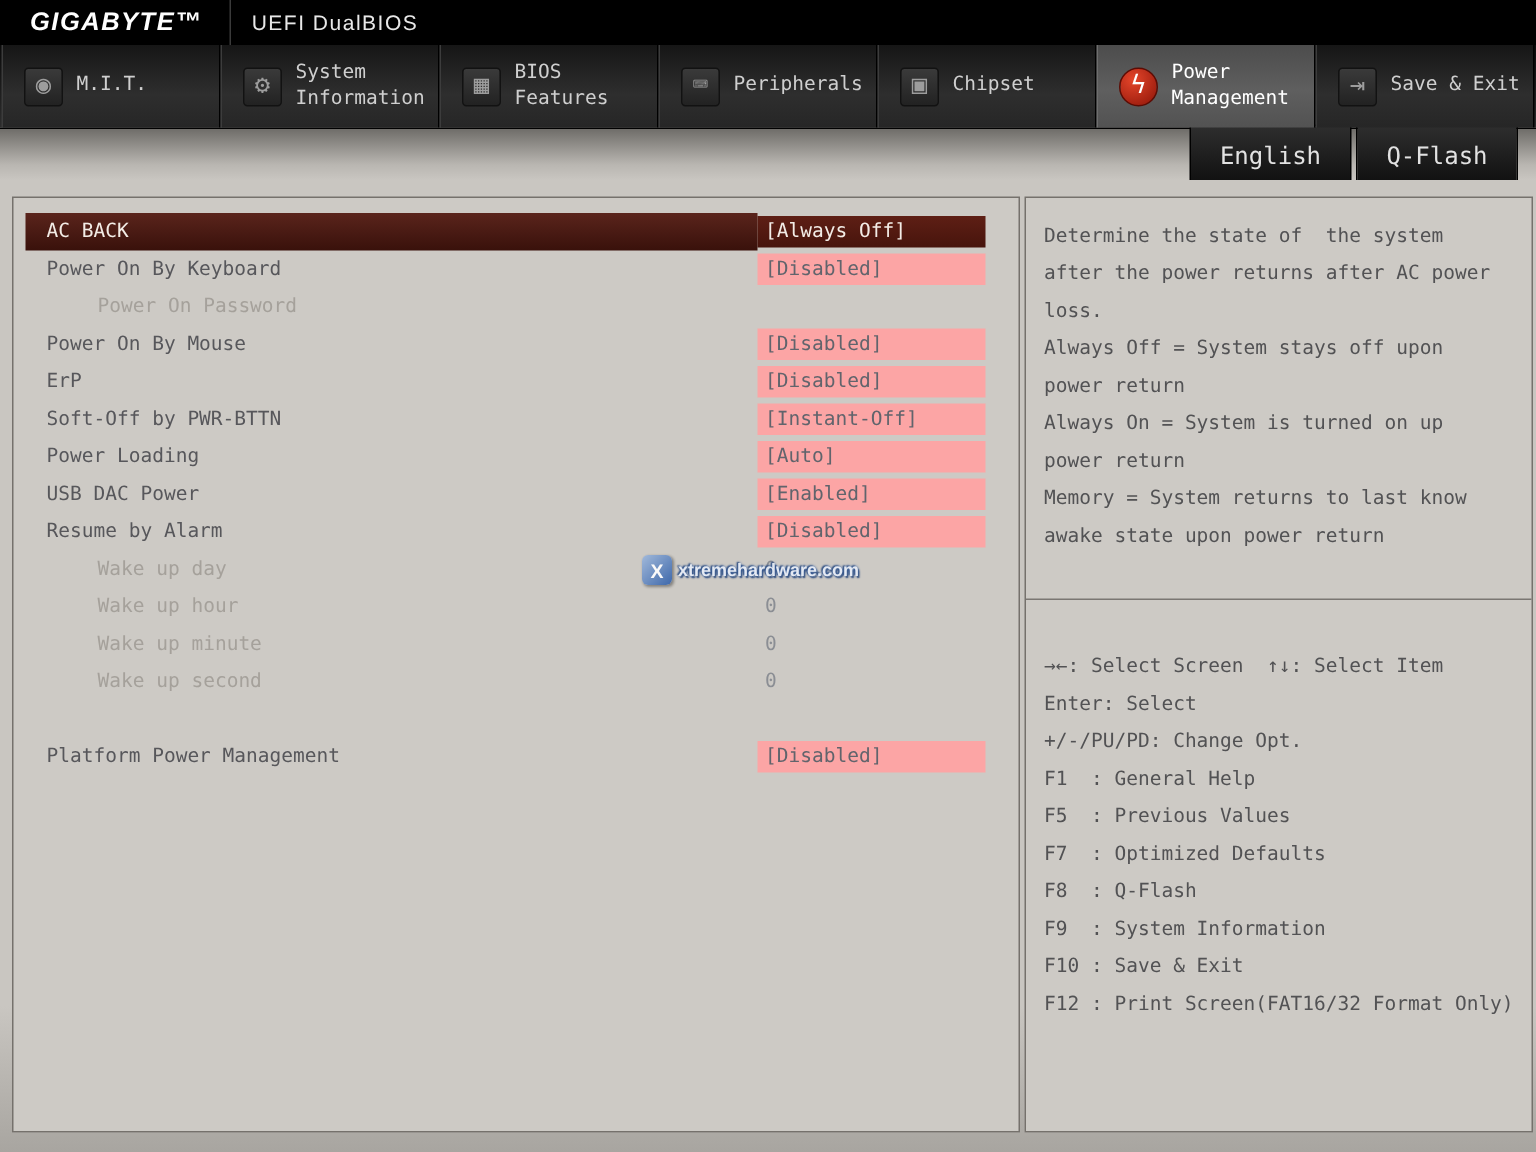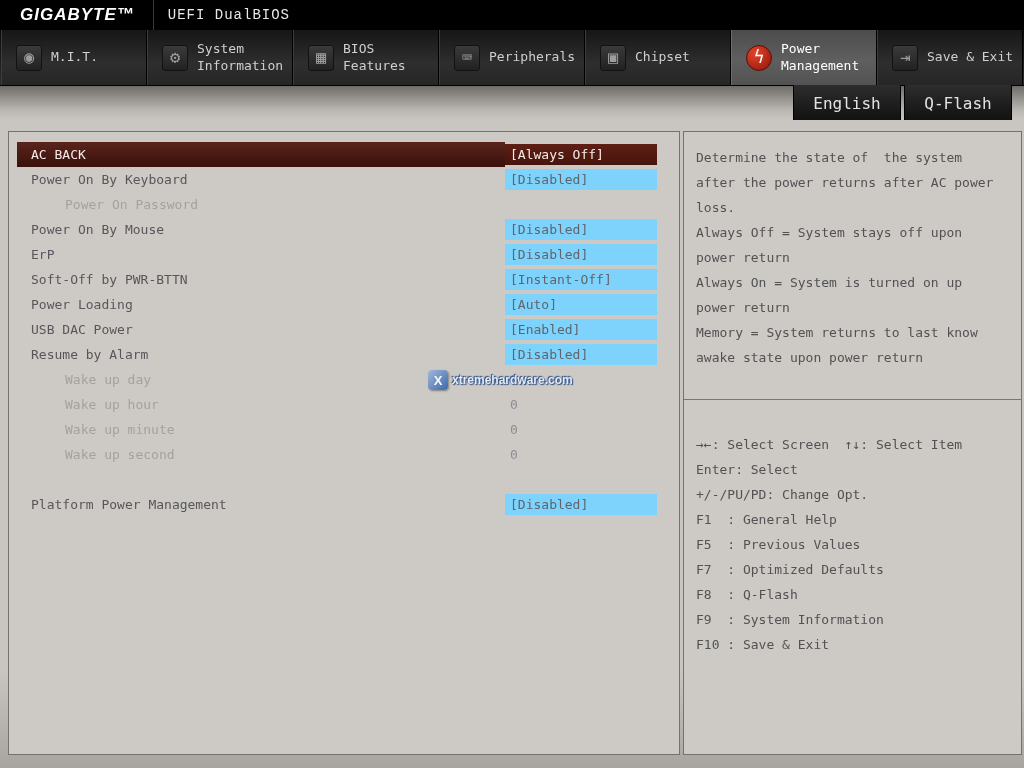--- a/index.html
+++ b/index.html
@@ -14,21 +14,21 @@
     height:30px; background:#000; display:flex; align-items:center;
     color:#fff;
   }
   .brand {
     font-family:Liberation Sans, sans-serif;
     font-weight:bold; font-style:italic; font-size:17px;
     letter-spacing:1px; padding:0 18px 0 20px;
   }
   .topbar-divider { width:1px; height:30px; background:#3a3a3a; }
   .topbar-title {
-    font-family:Liberation Mono, monospace;
+    font-family:Liberation Sans, sans-serif;
     font-size:14px; color:#e8e8e8; padding-left:14px; letter-spacing:1px;
   }
   
   .tabbar {
     height:56px; display:flex;
     background:linear-gradient(#0a0a0a,#2d2d2d);
     border-bottom:1px solid #000;
     padding:0 1px;
   }
   .tab {
@@ -87,21 +87,21 @@
   .row .label {
     flex:1; align-self:stretch; display:flex; align-items:center;
     padding-left:14px; font-size:13px; color:#57575b;
   }
   .row.sub .label { padding-left:48px; color:#a5a19b; }
   .row .value {
     width:152px; margin-right:14px; height:21px;
     display:flex; align-items:center; padding-left:5px;
     font-size:13px; color:#61646c;
   }
-  .row .value.boxed { background:#7dd3fc; }
+  .row .value.boxed { background:#fca5a5; }
   .row .value.plain { color:#8b8e94; background:transparent; }
   .row.selected .label {
     background:linear-gradient(#5a241c,#39110b);
     color:#f3ece6;
   }
   .row.selected .value.boxed {
     background:linear-gradient(#5e1f15,#47140c); color:#f3ece6;
   }
   .row.spacer { height:25px; }
   
@@ -257,20 +257,21 @@
     <div class="help-keys">
       <div>→←: Select Screen  ↑↓: Select Item</div>
       <div>Enter: Select</div>
       <div>+/-/PU/PD: Change Opt.</div>
       <div>F1  : General Help</div>
       <div>F5  : Previous Values</div>
       <div>F7  : Optimized Defaults</div>
       <div>F8  : Q-Flash</div>
       <div>F9  : System Information</div>
       <div>F10 : Save &amp; Exit</div>
+      <div>F12 : Print Screen(FAT16/32 Format Only)</div>
     </div>
   </div>
 
   <div class="watermark">
     <span class="wm-logo">X</span>
     <span class="wm-text">xtremehardware.com</span>
   </div>
 
 </div>
 

